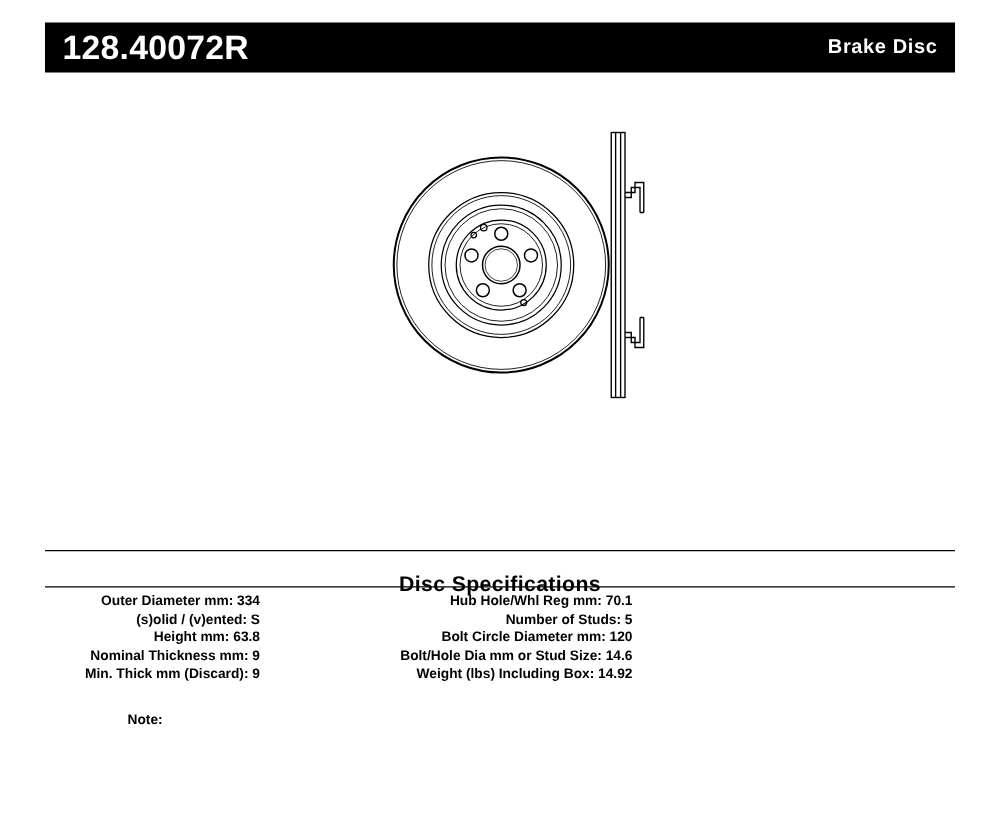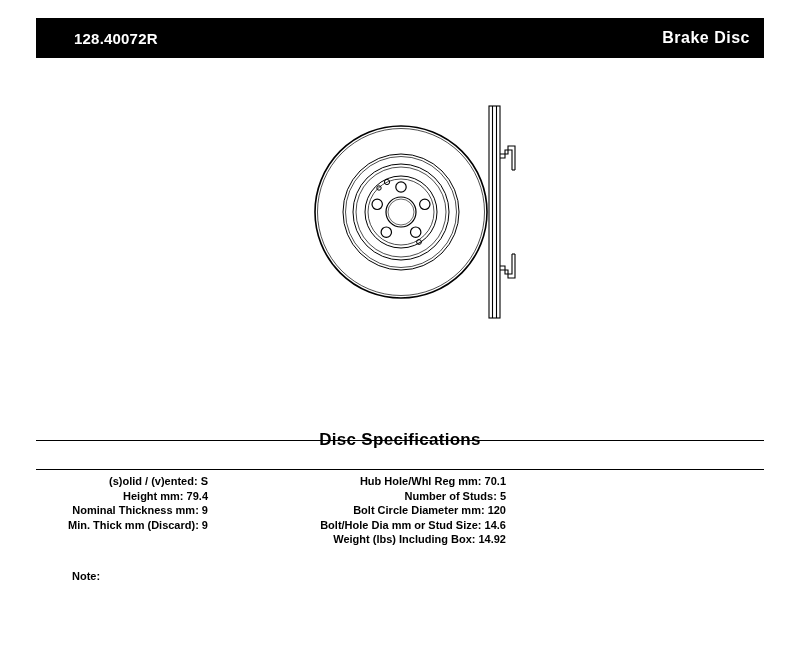--- a/index.html
+++ b/index.html
@@ -25,25 +25,24 @@
     height: 40px;
     background: #000000;
     display: flex;
     align-items: center;
     justify-content: space-between;
     padding: 0 14px;
     box-sizing: border-box;
   }
   .part-number {
     color: #ffffff;
-    font-size: 15px;
+    font-size: 27px;
     font-weight: bold;
     letter-spacing: 0.2px;
     font-family: "Liberation Sans", sans-serif;
-    margin-left: 24px;
   }
   .product-type {
     color: #ffffff;
     font-size: 16px;
     font-weight: bold;
     letter-spacing: 0.5px;
     font-family: "Liberation Sans", sans-serif;
   }
 
   
@@ -70,21 +69,21 @@
     position: absolute;
     left: 36px;
     top: 440px;
     width: 728px;
     height: 1px;
     background: #000000;
   }
   .spec-title-bar {
     position: absolute;
     left: 36px;
-    top: 428px;
+    top: 456px;
     width: 728px;
     height: 24px;
     display: flex;
     align-items: center;
     justify-content: center;
   }
   .spec-title {
     font-size: 17px;
     font-weight: bold;
     letter-spacing: 0.3px;
@@ -135,21 +134,21 @@
 
   .note-row {
     position: absolute;
     left: 36px;
     top: 570px;
     width: 728px;
     font-size: 11px;
     font-weight: bold;
   }
   .note-label {
-    margin-left: 36px;
+    margin-left: 66px;
   }
 </style>
 </head>
 <body>
 
 <div class="header-bar">
   <div class="part-number">128.40072R</div>
   <div class="product-type">Brake Disc</div>
 </div>
 
@@ -217,22 +216,23 @@
 
 <div class="spec-title-bar">
   <div class="spec-title">Disc Specifications</div>
 </div>
 
 <div class="spec-underline"></div>
 
 <div class="spec-columns">
 
   <div class="spec-col spec-col-left">
+    <div class="spec-line">Outer Diameter mm: 334</div>
     <div class="spec-line">(s)olid / (v)ented: S</div>
-    <div class="spec-line">Height mm: 79.4</div>
+    <div class="spec-line">Height mm: 63.8</div>
     <div class="spec-line">Nominal Thickness mm: 9</div>
     <div class="spec-line">Min. Thick mm (Discard): 9</div>
   </div>
 
   <div class="spec-col spec-col-mid">
     <div class="spec-line">Hub Hole/Whl Reg mm: 70.1</div>
     <div class="spec-line">Number of Studs: 5</div>
     <div class="spec-line">Bolt Circle Diameter mm: 120</div>
     <div class="spec-line">Bolt/Hole Dia mm or Stud Size: 14.6</div>
     <div class="spec-line">Weight (lbs) Including Box: 14.92</div>

